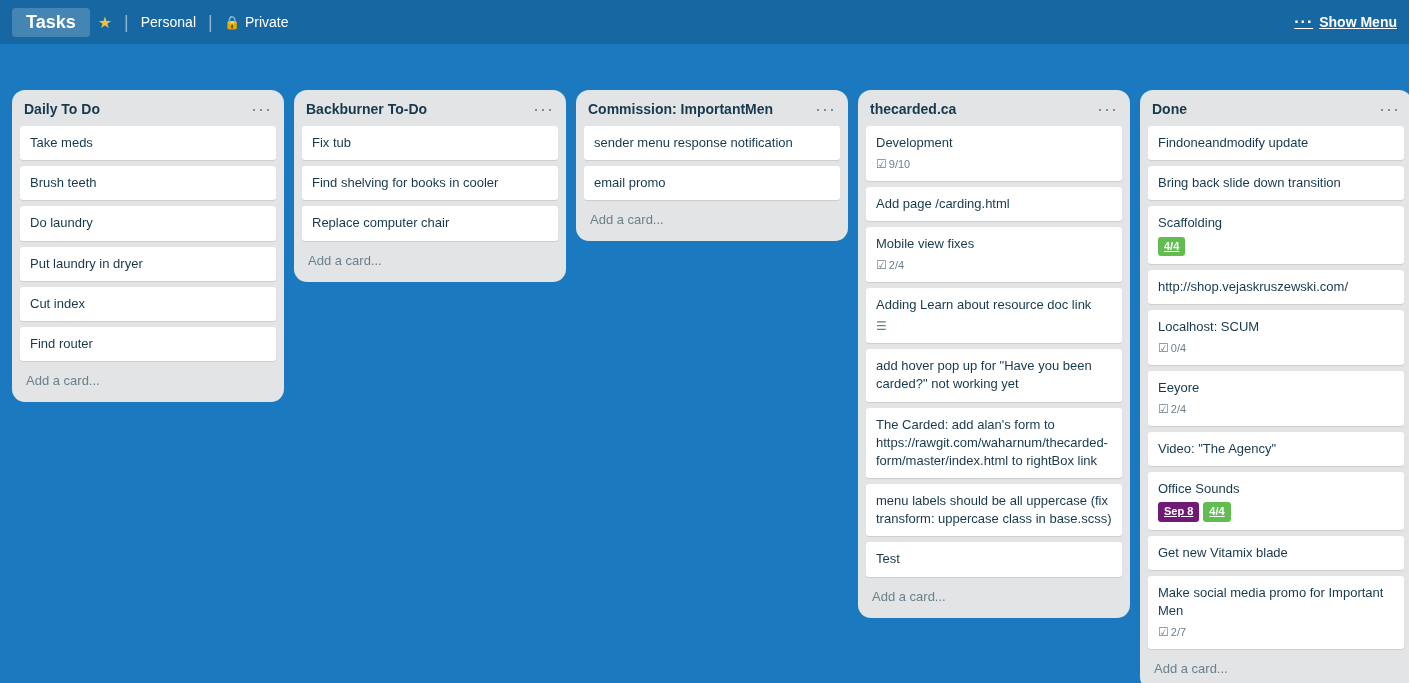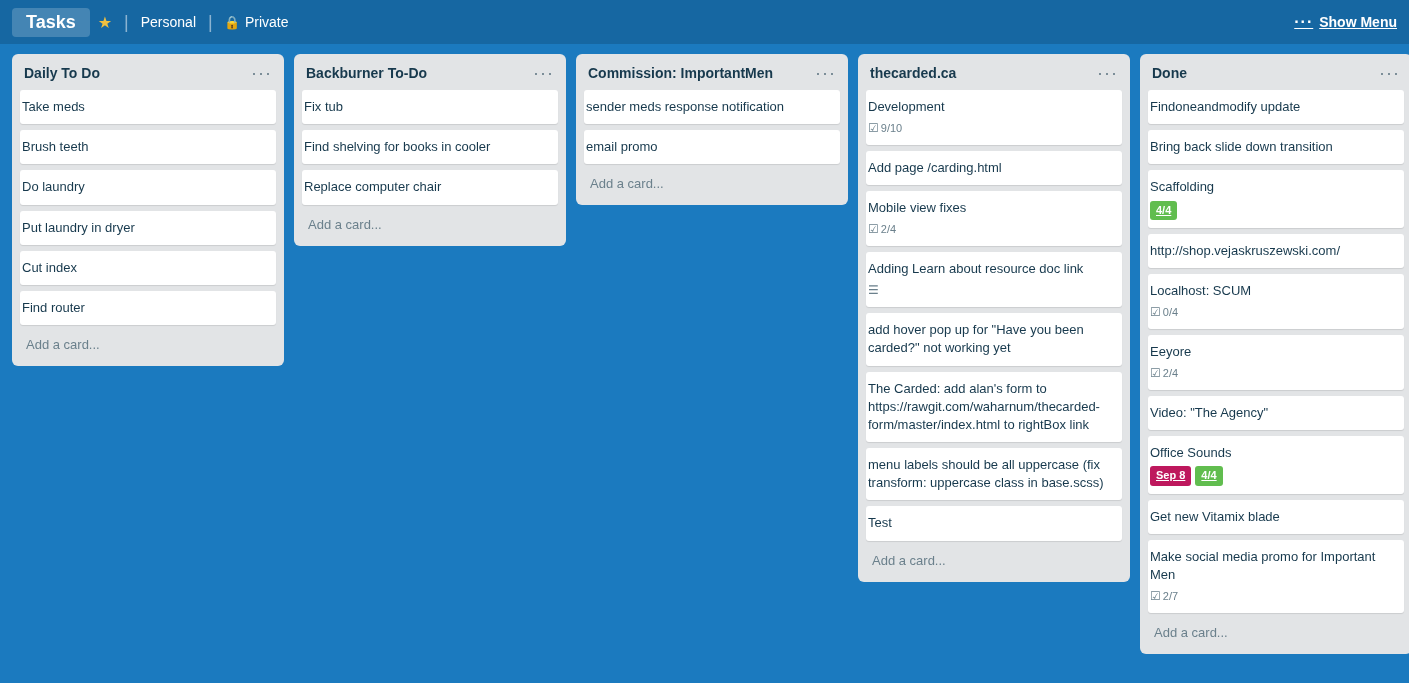--- a/index.html
+++ b/index.html
@@ -69,29 +69,30 @@
       gap: 10px;
       padding: 10px 12px;
       overflow-x: auto;
       height: calc(683px - 44px);
       align-items: flex-start;
     }
 
     
     .column {
       background: #e2e4e6;
-      border-radius: 6px;
+      border-radius: 13px;
       width: 272px;
       min-width: 272px;
       padding: 8px;
       display: flex;
       flex-direction: column;
       gap: 6px;
       max-height: 620px;
       overflow-y: auto;
+      margin-top: 36px;
     }
     .column-header {
       display: flex;
       align-items: center;
       justify-content: space-between;
       padding: 2px 4px;
     }
     .column-title {
       font-weight: bold;
       font-size: 14px;
@@ -102,21 +103,21 @@
       cursor: pointer;
       font-size: 18px;
       line-height: 1;
       letter-spacing: 1px;
     }
 
     
     .card {
       background: white;
       border-radius: 3px;
-      padding: 8px 2px;
+      padding: 8px 10px;
       font-size: 13px;
       color: #17394d;
       cursor: pointer;
       box-shadow: 0 1px 1px rgba(0,0,0,0.1);
       line-height: 1.4;
     }
 
     .card-badges {
       display: flex;
       gap: 4px;
@@ -142,21 +143,21 @@
 
     .badge-label {
       border-radius: 3px;
       padding: 2px 6px;
       font-size: 11px;
       font-weight: bold;
       color: white;
       text-decoration: underline;
     }
     .badge-label.green { background-color: #61bd4f; }
-    .badge-label.red { background-color: #be185d; }
+    .badge-label.red { background-color: #701a75; }
 
     .badge-desc-icon {
       font-size: 12px;
       color: #6b808c;
     }
 
     
     .add-card {
       color: #6b808c;
       font-size: 13px;
@@ -227,21 +228,21 @@
         <div>Replace computer chair</div>
       </div>
       <div class="add-card">Add a card...</div>
     </div>
     <div class="column">
       <div class="column-header">
         <span class="column-title">Commission: ImportantMen</span>
         <span class="column-menu-icon">···</span>
       </div>
       <div class="card">
-        <div>sender meds response notification</div>
+        <div>sender menu response notification</div>
       </div>
       <div class="card">
         <div>email promo</div>
       </div>
       <div class="add-card">Add a card...</div>
     </div>
     <div class="column">
       <div class="column-header">
         <span class="column-title">thecarded.ca</span>
         <span class="column-menu-icon">···</span>

